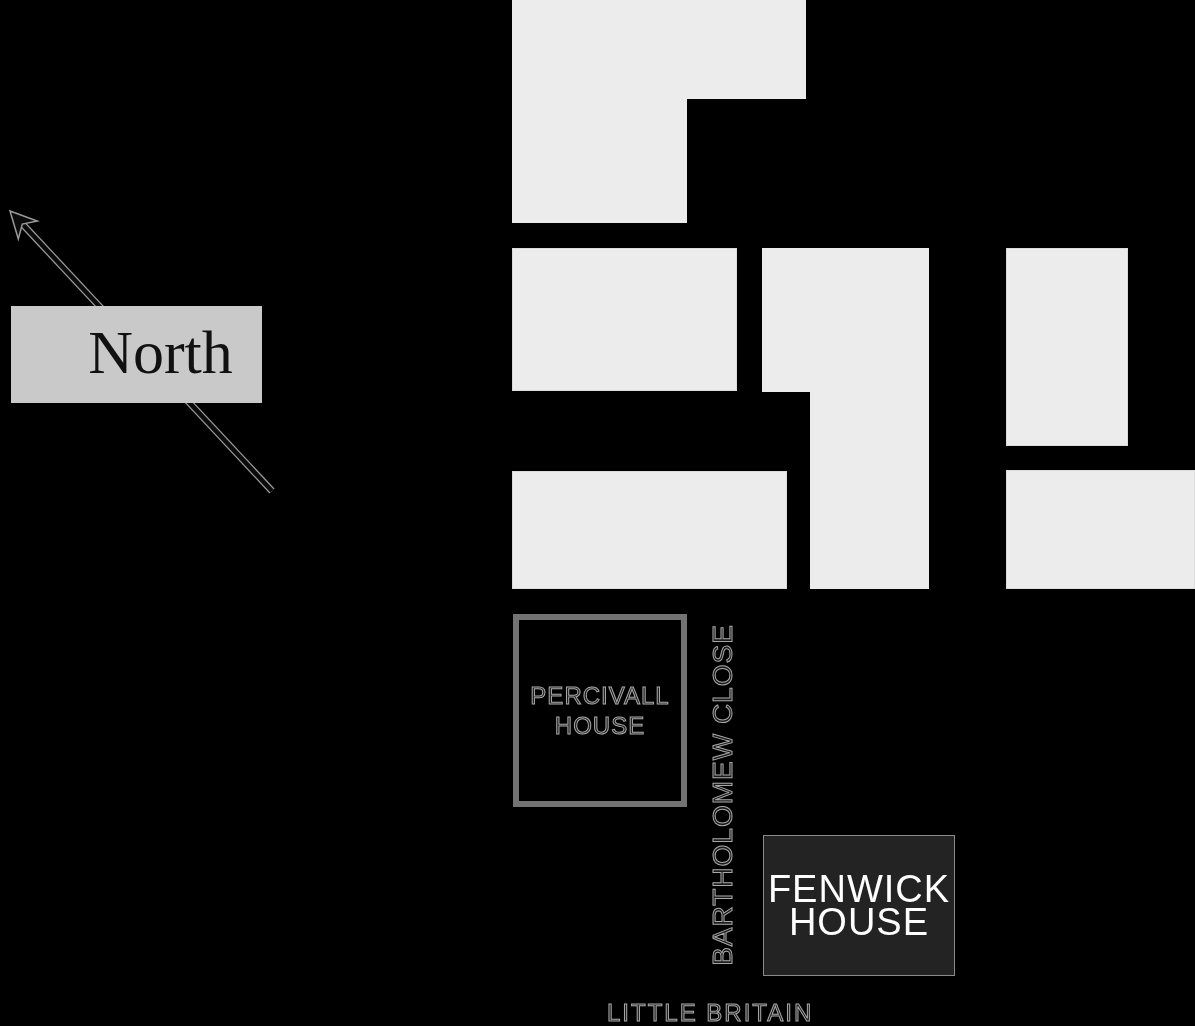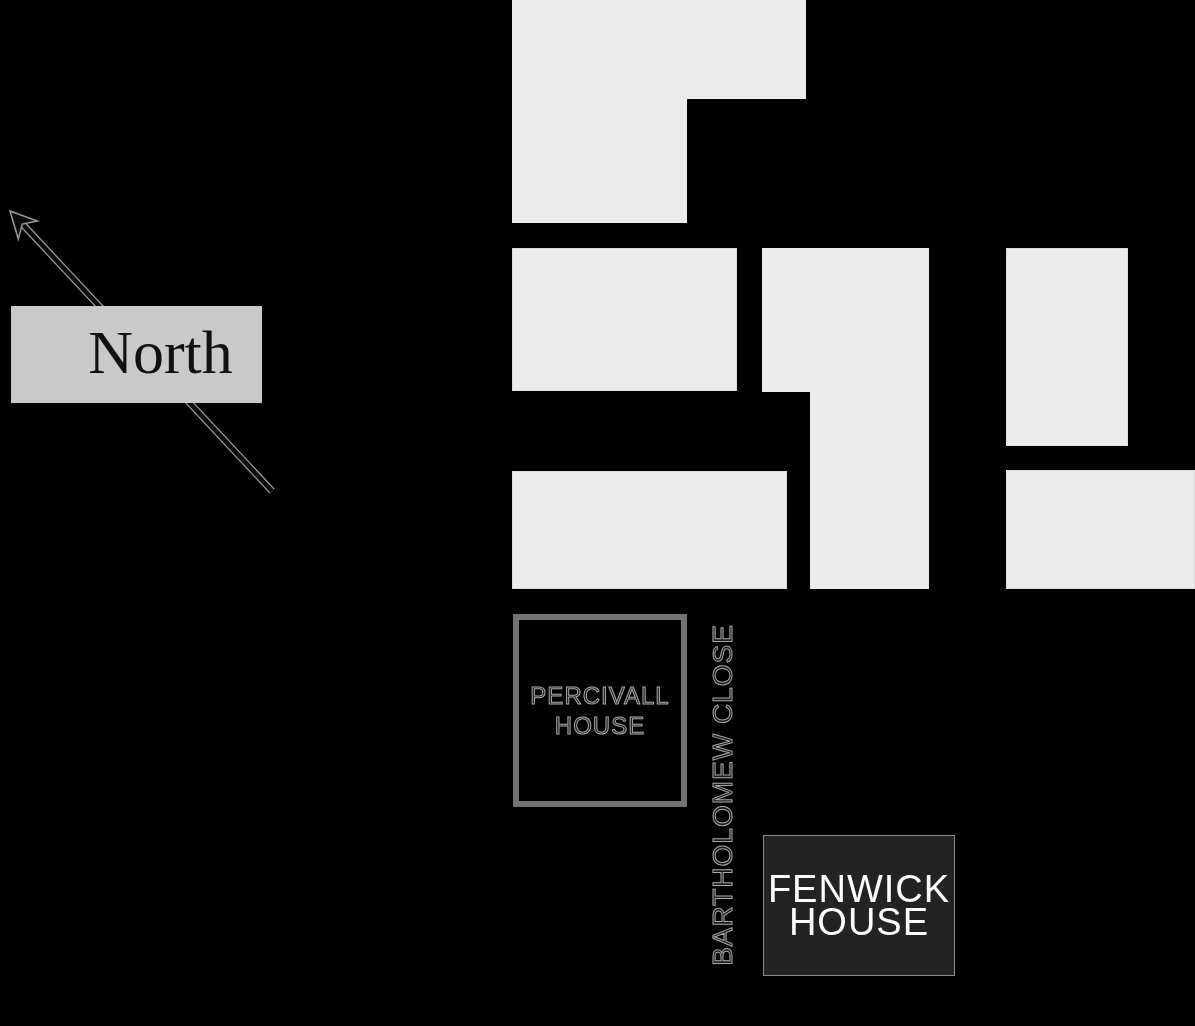--- a/index.html
+++ b/index.html
@@ -87,14 +87,15 @@
     <span class="line">HOUSE</span>
   </div>
 
 
   <div class="outline-box box-fenwick">
     <span class="line">FENWICK</span>
     <span class="line">HOUSE</span>
   </div>
 
   <div class="map-label lbl-bartholomew">BARTHOLOMEW CLOSE</div>
+  <div class="map-label lbl-little-britain">LITTLE BRITAIN</div>
 
 </div>
 
 </body></html>

